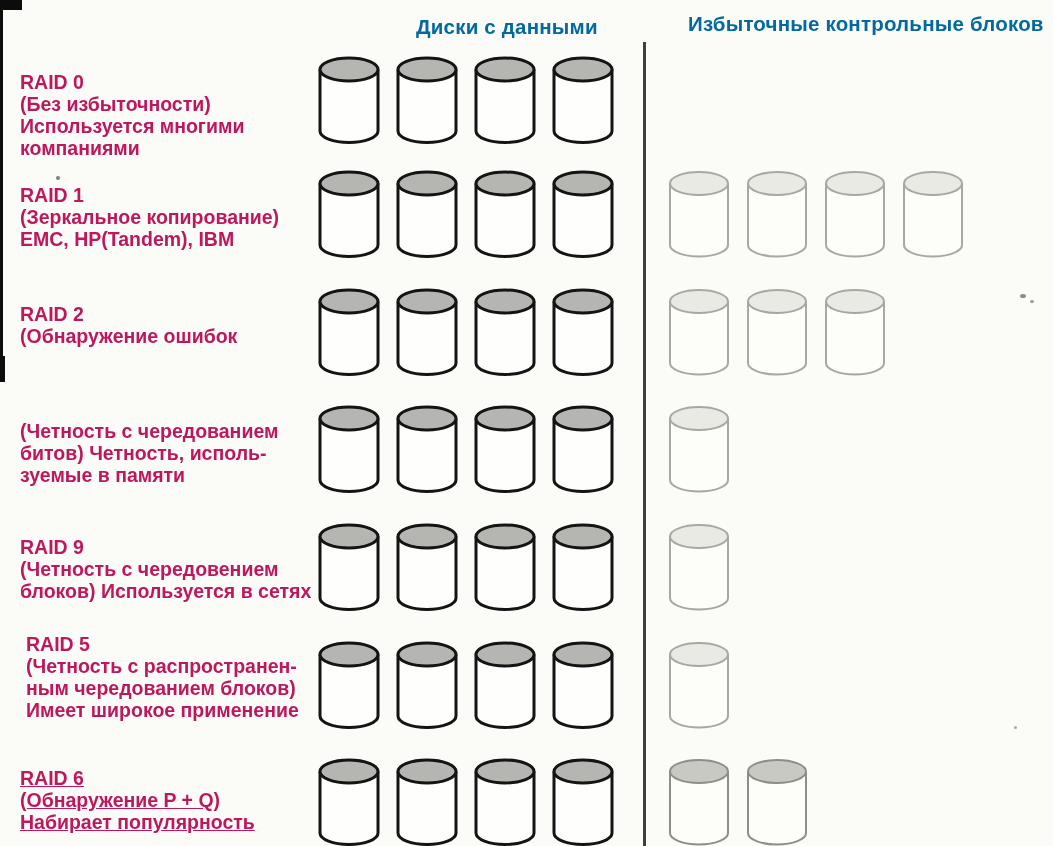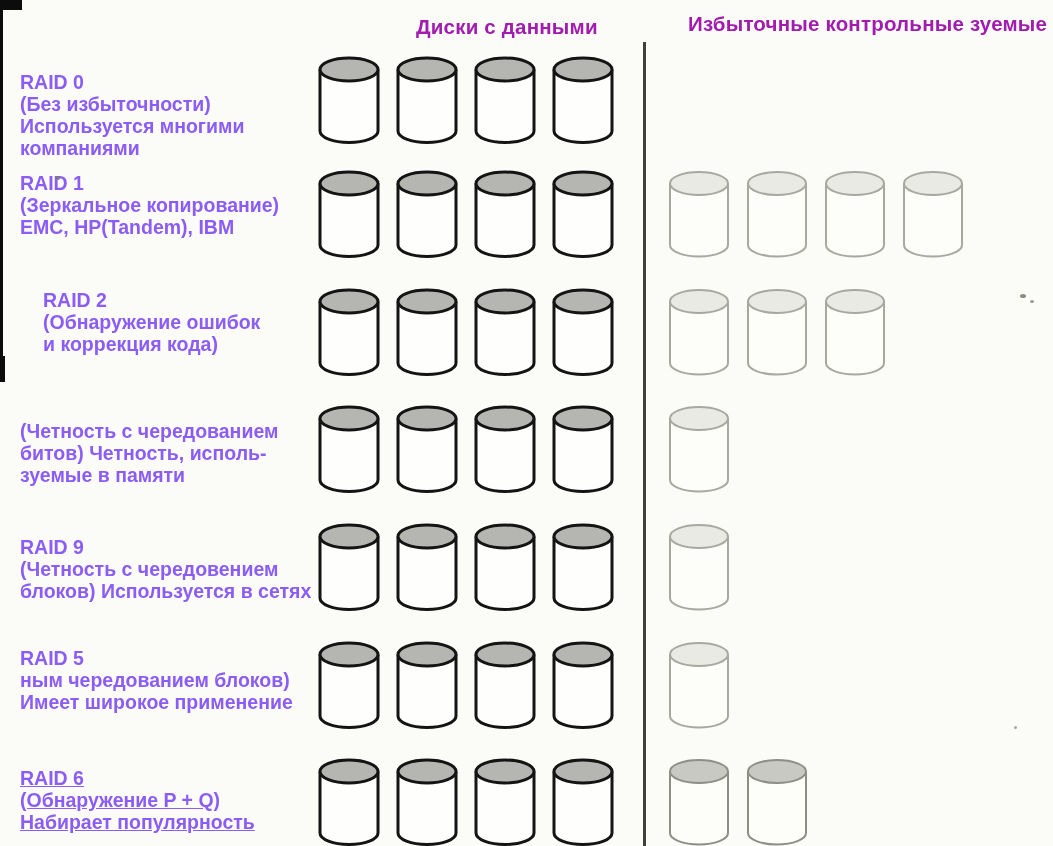--- a/index.html
+++ b/index.html
@@ -4,50 +4,50 @@
 <style>
   html,body{margin:0;padding:0;}
   body{
     width:1053px;height:846px;overflow:hidden;
     background:#fbfbf8;
     font-family:"Liberation Sans","DejaVu Sans",sans-serif;
     position:relative;
   }
   .page{position:absolute;inset:0;}
   .hdr{
-    position:absolute;font-weight:700;color:#a21caf;
+    position:absolute;font-weight:700;color:#0369a1;
     font-size:20.5px;letter-spacing:.2px;white-space:nowrap;
   }
   .hdr-data{left:416px;top:15px;}
   .hdr-check{left:688px;top:12px;}
   .divider{
     position:absolute;left:643px;top:42px;width:3px;height:804px;
     background:#3f3f3d;
   }
   .edge-left{position:absolute;left:0;top:0;width:3px;height:380px;background:#0c0c0c;}
   .edge-left-nub{position:absolute;left:0;top:356px;width:5px;height:26px;background:#0c0c0c;}
   .edge-top{position:absolute;left:0;top:0;width:22px;height:10px;background:#0c0c0c;}
   .row-label{
-    position:absolute;left:20px;width:320px;color:#8b5cf6;
+    position:absolute;left:20px;width:320px;color:#be185d;
     font-weight:700;font-size:19.5px;line-height:22px;
   }
   .lab-line{white-space:nowrap;}
   .disk-group{position:absolute;display:flex;gap:12px;}
   .speck{position:absolute;border-radius:50%;}
 </style>
 </head>
 <body>
 
 <div class="page">
   <div class="edge-top"></div>
   <div class="edge-left"></div>
   <div class="edge-left-nub"></div>
 
   <div class="hdr hdr-data">Диски с данными</div>
-  <div class="hdr hdr-check">Избыточные контрольные зуемые</div>
+  <div class="hdr hdr-check">Избыточные контрольные блоков</div>
 
   <div class="divider"></div>
 
   <div id="rows">
       <div class="row-label" style="top: 71px;">
         <div class="lab-line">RAID 0</div>
         <div class="lab-line">(Без избыточности)</div>
         <div class="lab-line">Используется многими</div>
         <div class="lab-line">компаниями</div>
       </div>
@@ -62,21 +62,21 @@
         </svg>
         <svg width="66" height="91" viewBox="0 0 66 91">
           <path d="M4 14.5 L4 76 A29 11.5 0 0 0 62 76 L62 14.5" fill="#fefefc" stroke="#141414" stroke-width="3"></path>
           <ellipse cx="33" cy="14.5" rx="29" ry="11.5" fill="#b5b5b1" stroke="#141414" stroke-width="3"></ellipse>
         </svg>
         <svg width="66" height="91" viewBox="0 0 66 91">
           <path d="M4 14.5 L4 76 A29 11.5 0 0 0 62 76 L62 14.5" fill="#fefefc" stroke="#141414" stroke-width="3"></path>
           <ellipse cx="33" cy="14.5" rx="29" ry="11.5" fill="#b5b5b1" stroke="#141414" stroke-width="3"></ellipse>
         </svg>
       </div>
-      <div class="row-label" style="top: 172px;">
+      <div class="row-label" style="top: 184px;">
         <div class="lab-line">RAID 1</div>
         <div class="lab-line">(Зеркальное копирование)</div>
         <div class="lab-line">EMC, HP(Tandem), IBM</div>
       </div>
       <div class="disk-group" style="left: 316px; top: 169px;">
         <svg width="66" height="91" viewBox="0 0 66 91">
           <path d="M4 14.5 L4 76 A29 11.5 0 0 0 62 76 L62 14.5" fill="#fefefc" stroke="#141414" stroke-width="3"></path>
           <ellipse cx="33" cy="14.5" rx="29" ry="11.5" fill="#b5b5b1" stroke="#141414" stroke-width="3"></ellipse>
         </svg>
         <svg width="66" height="91" viewBox="0 0 66 91">
@@ -103,24 +103,23 @@
         </svg>
         <svg width="66" height="91" viewBox="0 0 66 91">
           <path d="M4 14.5 L4 76 A29 11.5 0 0 0 62 76 L62 14.5" fill="#fdfdf9" stroke="#a8a8a2" stroke-width="2"></path>
           <ellipse cx="33" cy="14.5" rx="29" ry="11.5" fill="#eaeae4" stroke="#a8a8a2" stroke-width="2"></ellipse>
         </svg>
         <svg width="66" height="91" viewBox="0 0 66 91">
           <path d="M4 14.5 L4 76 A29 11.5 0 0 0 62 76 L62 14.5" fill="#fdfdf9" stroke="#a8a8a2" stroke-width="2"></path>
           <ellipse cx="33" cy="14.5" rx="29" ry="11.5" fill="#eaeae4" stroke="#a8a8a2" stroke-width="2"></ellipse>
         </svg>
       </div>
-      <div class="row-label" style="top: 289px; margin-left: 23px;">
+      <div class="row-label" style="top: 303px;">
         <div class="lab-line">RAID 2</div>
         <div class="lab-line">(Обнаружение ошибок</div>
-        <div class="lab-line">и коррекция кода)</div>
       </div>
       <div class="disk-group" style="left: 316px; top: 287px;">
         <svg width="66" height="91" viewBox="0 0 66 91">
           <path d="M4 14.5 L4 76 A29 11.5 0 0 0 62 76 L62 14.5" fill="#fefefc" stroke="#141414" stroke-width="3"></path>
           <ellipse cx="33" cy="14.5" rx="29" ry="11.5" fill="#b5b5b1" stroke="#141414" stroke-width="3"></ellipse>
         </svg>
         <svg width="66" height="91" viewBox="0 0 66 91">
           <path d="M4 14.5 L4 76 A29 11.5 0 0 0 62 76 L62 14.5" fill="#fefefc" stroke="#141414" stroke-width="3"></path>
           <ellipse cx="33" cy="14.5" rx="29" ry="11.5" fill="#b5b5b1" stroke="#141414" stroke-width="3"></ellipse>
         </svg>
@@ -198,22 +197,23 @@
           <path d="M4 14.5 L4 76 A29 11.5 0 0 0 62 76 L62 14.5" fill="#fefefc" stroke="#141414" stroke-width="3"></path>
           <ellipse cx="33" cy="14.5" rx="29" ry="11.5" fill="#b5b5b1" stroke="#141414" stroke-width="3"></ellipse>
         </svg>
       </div>
       <div class="disk-group" style="left: 666px; top: 522px;">
         <svg width="66" height="91" viewBox="0 0 66 91">
           <path d="M4 14.5 L4 76 A29 11.5 0 0 0 62 76 L62 14.5" fill="#fdfdf9" stroke="#a8a8a2" stroke-width="2"></path>
           <ellipse cx="33" cy="14.5" rx="29" ry="11.5" fill="#eaeae4" stroke="#a8a8a2" stroke-width="2"></ellipse>
         </svg>
       </div>
-      <div class="row-label" style="top: 647px;">
+      <div class="row-label" style="top: 633px; margin-left: 6px;">
         <div class="lab-line">RAID 5</div>
+        <div class="lab-line">(Четность с распространен-</div>
         <div class="lab-line">ным чередованием блоков)</div>
         <div class="lab-line">Имеет широкое применение</div>
       </div>
       <div class="disk-group" style="left: 316px; top: 640px;">
         <svg width="66" height="91" viewBox="0 0 66 91">
           <path d="M4 14.5 L4 76 A29 11.5 0 0 0 62 76 L62 14.5" fill="#fefefc" stroke="#141414" stroke-width="3"></path>
           <ellipse cx="33" cy="14.5" rx="29" ry="11.5" fill="#b5b5b1" stroke="#141414" stroke-width="3"></ellipse>
         </svg>
         <svg width="66" height="91" viewBox="0 0 66 91">
           <path d="M4 14.5 L4 76 A29 11.5 0 0 0 62 76 L62 14.5" fill="#fefefc" stroke="#141414" stroke-width="3"></path>

